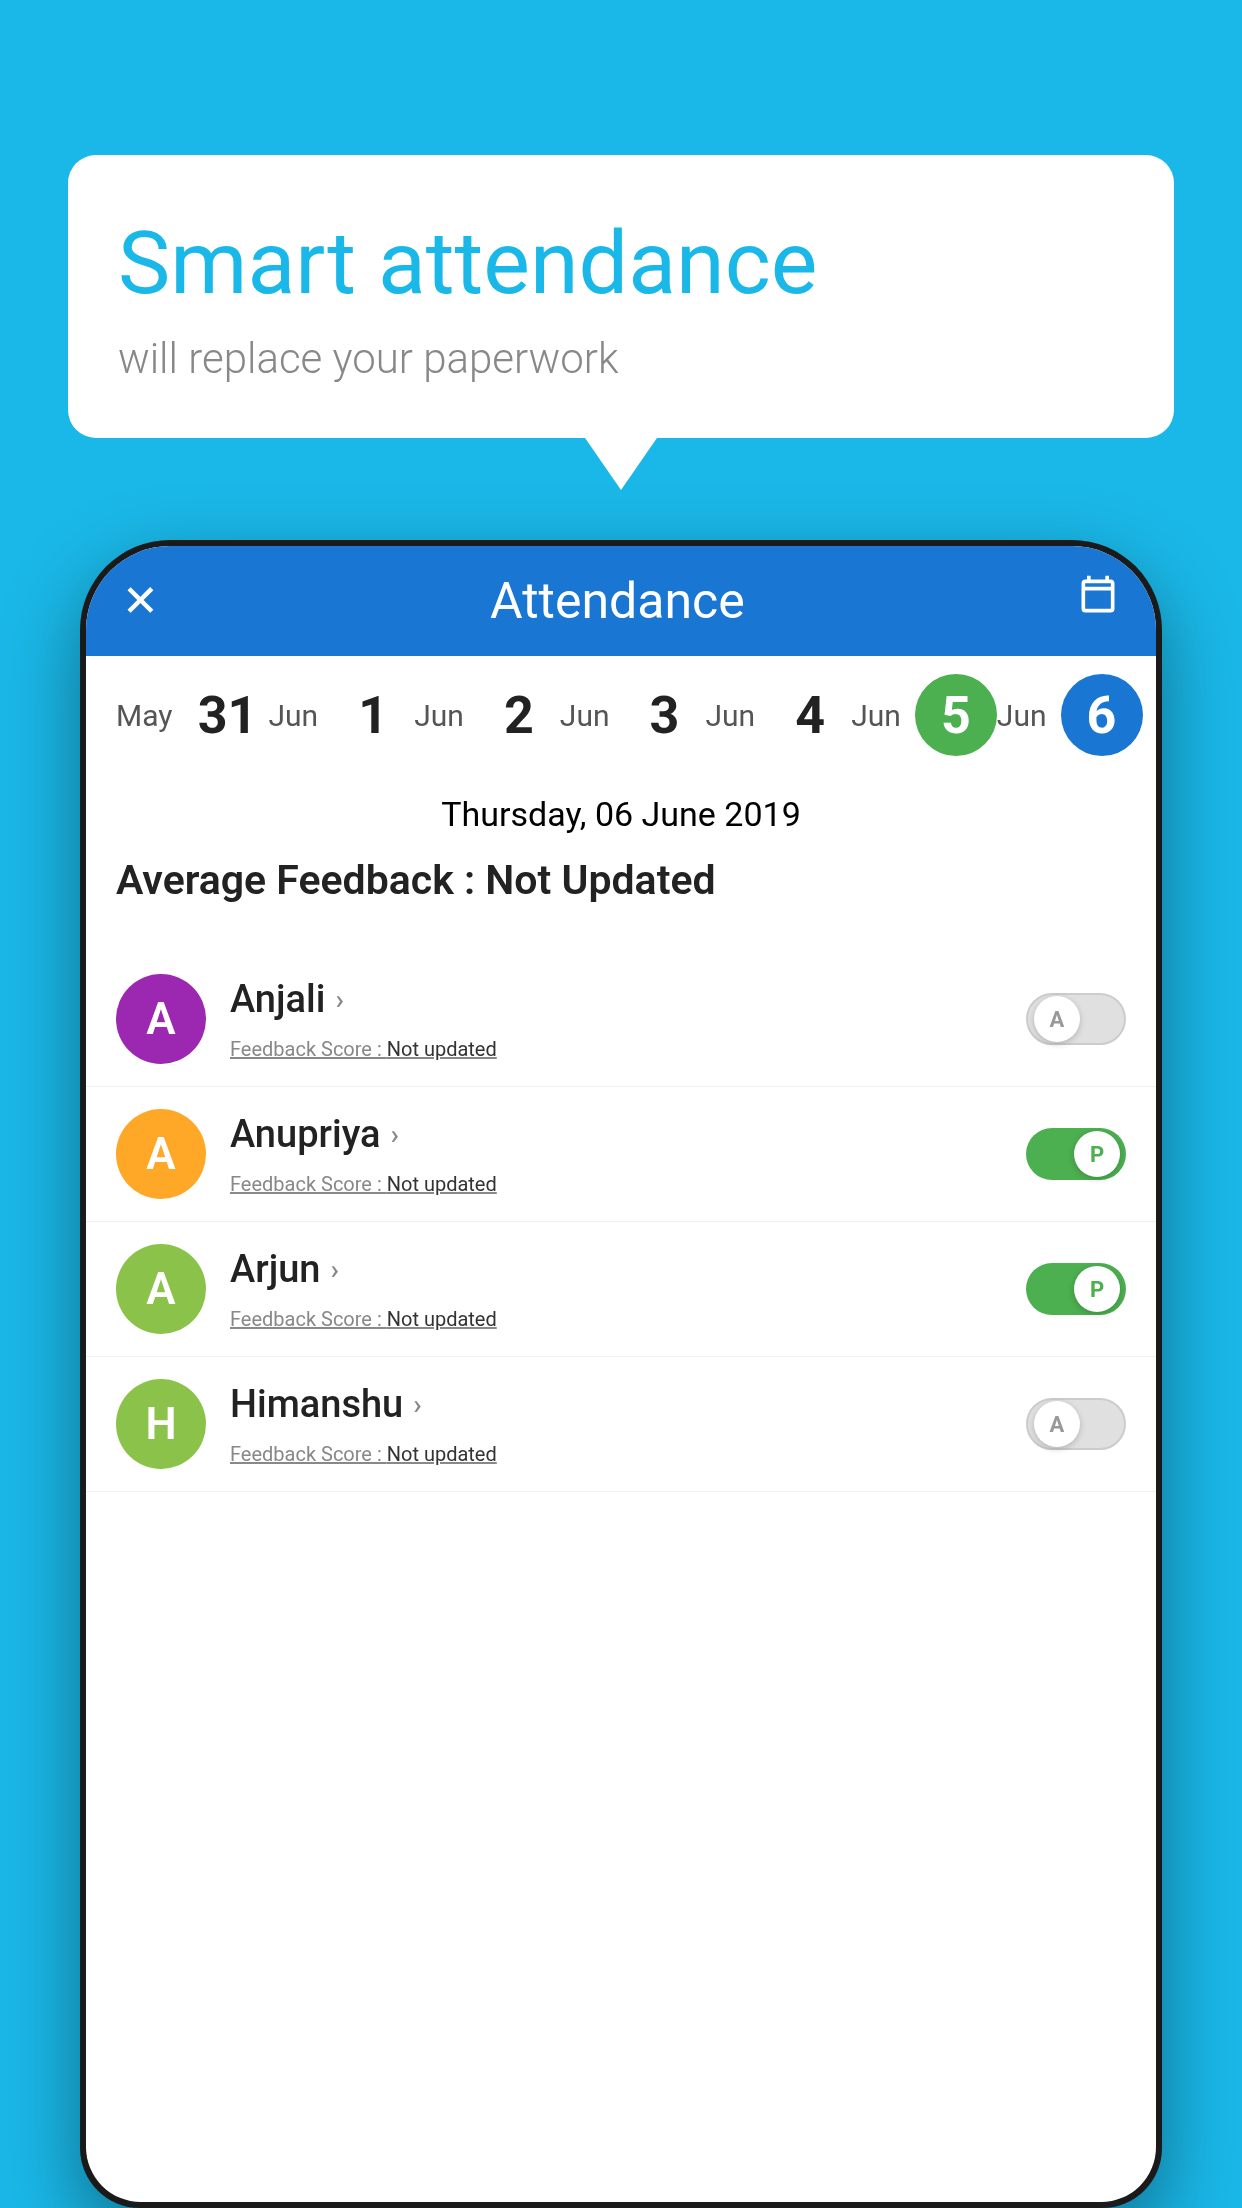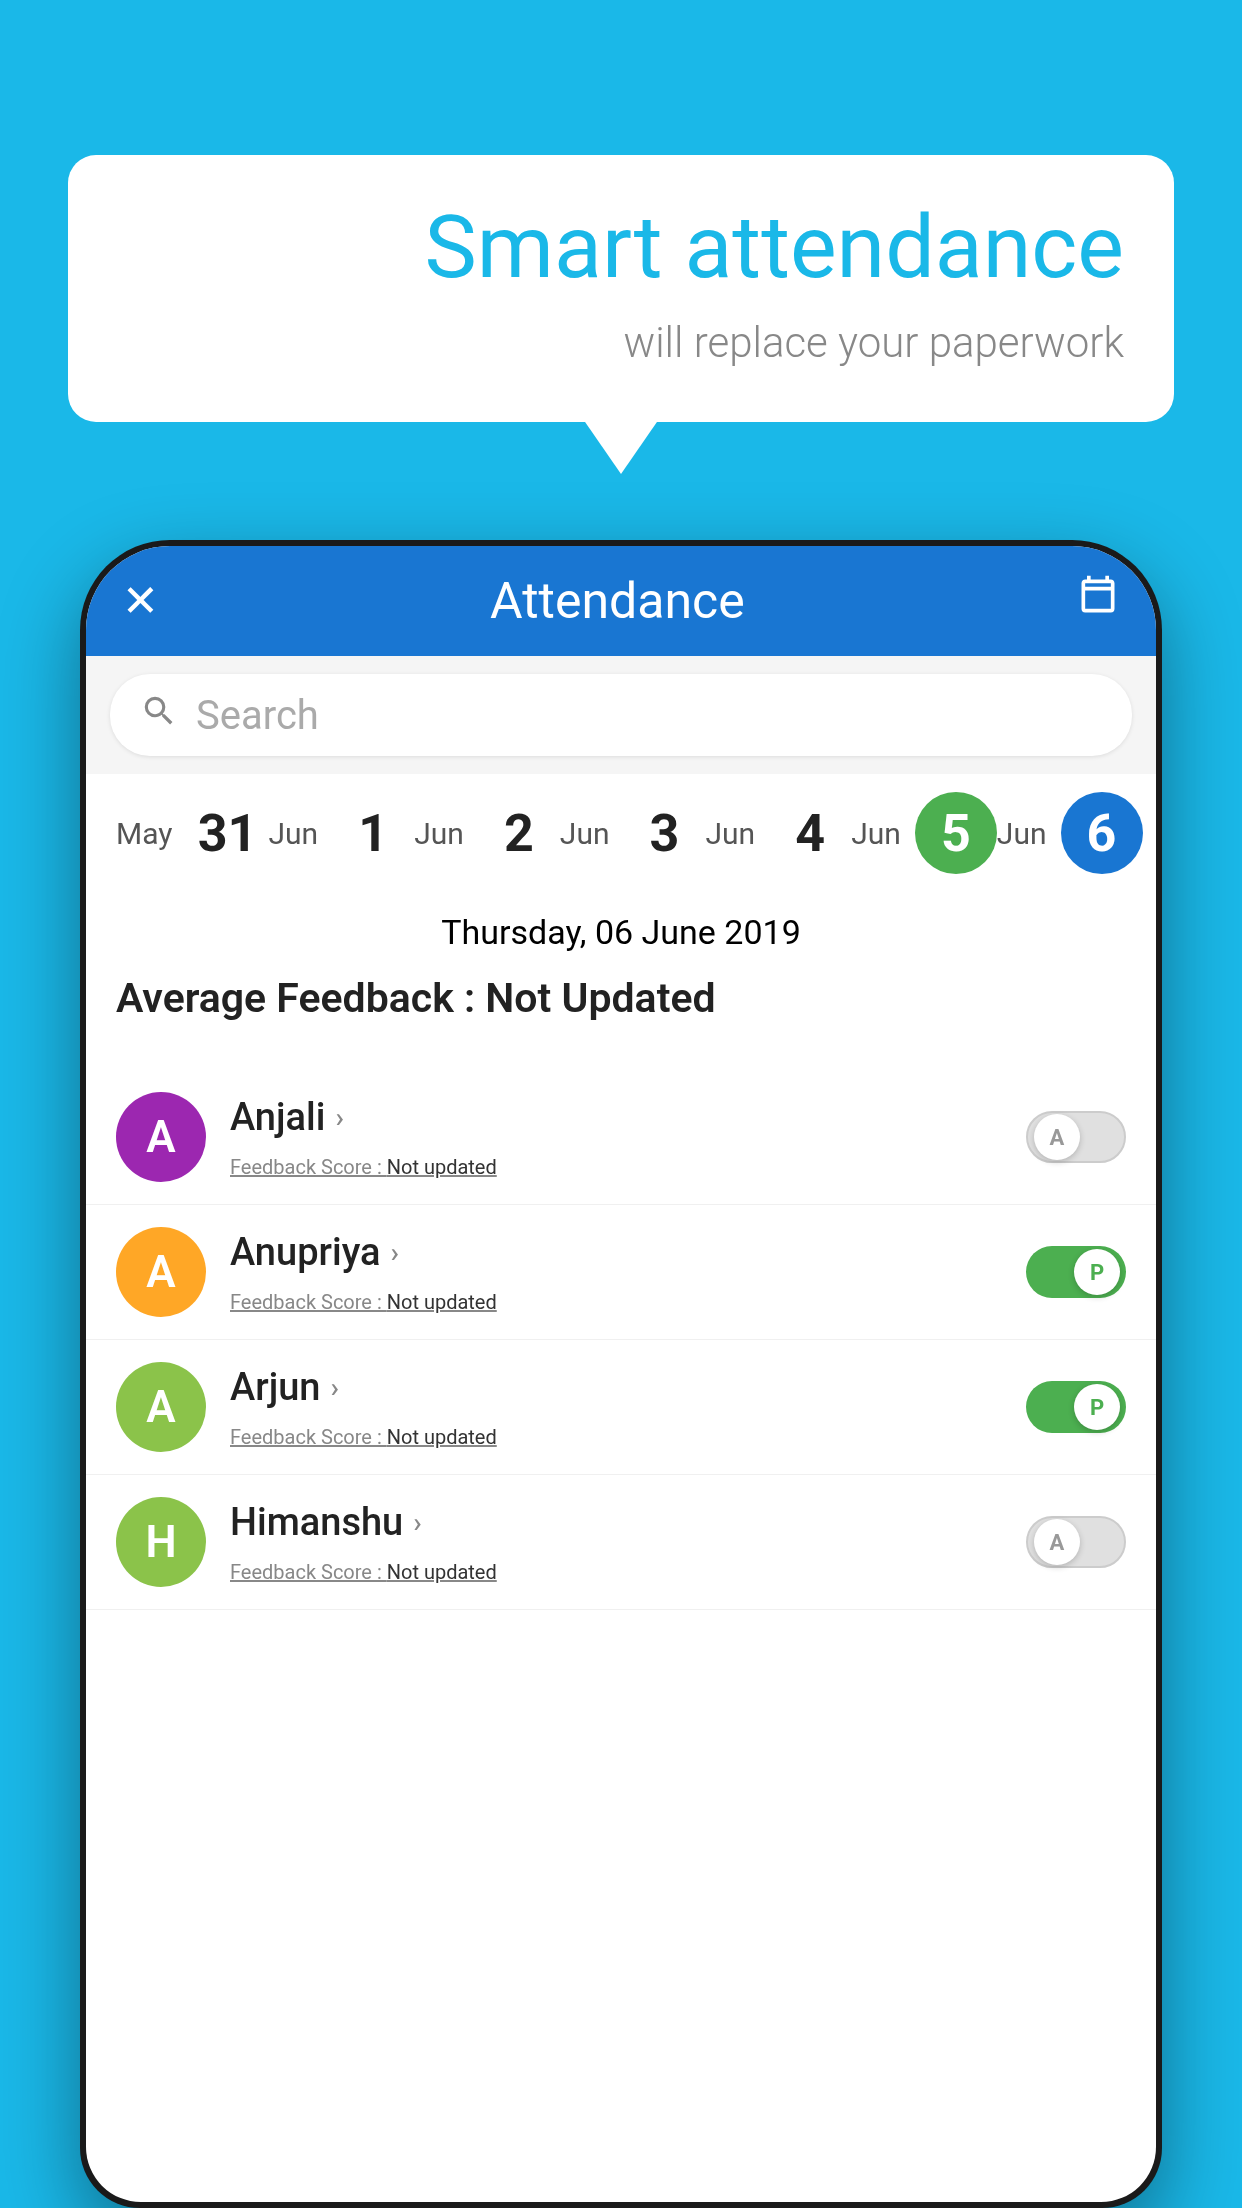--- a/index.html
+++ b/index.html
@@ -17,22 +17,22 @@
     .speech-bubble-container {
       position: absolute;
       top: 155px;
       left: 68px;
       right: 68px;
     }
 
     .speech-bubble {
       background: white;
       border-radius: 28px;
-      padding: 44px 50px 55px;
-      text-align: right;
+      padding: 60px 50px 55px;
+      text-align: left;
       position: relative;
     }
 
     .speech-bubble::after {
       content: '';
       position: absolute;
       bottom: -52px;
       left: 50%;
       transform: translateX(-50%);
       width: 0;
@@ -376,30 +376,20 @@
     <div class="app-bar">
       <span class="app-bar-icon">✕</span>
       <span class="app-bar-title">Attendance</span>
       <span class="app-bar-icon">
         <svg width="44" height="44" viewBox="0 0 24 24" fill="white">
           <path d="M19 3h-1V1h-2v2H8V1H6v2H5c-1.1 0-2 .9-2 2v14a2 2 0 002 2h14a2 2 0 002-2V5c0-1.1-.9-2-2-2zm0 16H5V9h14v10zm0-12H5V5h14v2z"></path>
         </svg>
       </span>
     </div>
 
-    <div class="search-bar-container">
-      <div class="search-bar">
-        <span class="search-icon">
-          <svg width="38" height="38" viewBox="0 0 24 24" fill="#888">
-            <path d="M15.5 14h-.79l-.28-.27A6.471 6.471 0 0016 9.5 6.5 6.5 0 109.5 16c1.61 0 3.09-.59 4.23-1.57l.27.28v.79l5 4.99L20.49 19l-4.99-5zm-6 0C7.01 14 5 11.99 5 9.5S7.01 5 9.5 5 14 7.01 14 9.5 11.99 14 9.5 14z"></path>
-          </svg>
-        </span>
-        <span class="search-text">Search</span>
-      </div>
-    </div>
 
     <div class="calendar-strip">
       <div class="calendar-dates">
 
       <div class="cal-day">
     <span class="cal-month">May</span>
     <span class="cal-date">31</span>
   </div>
           <div class="cal-day">
     <span class="cal-month">Jun</span>

